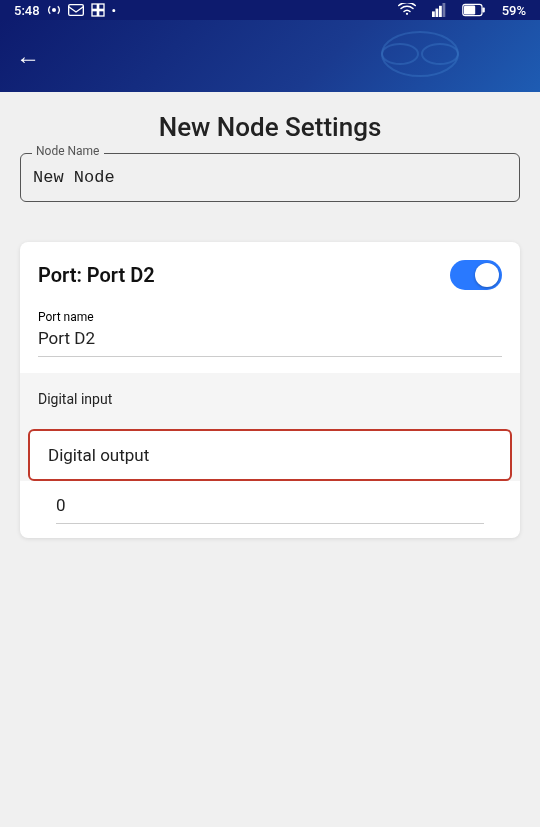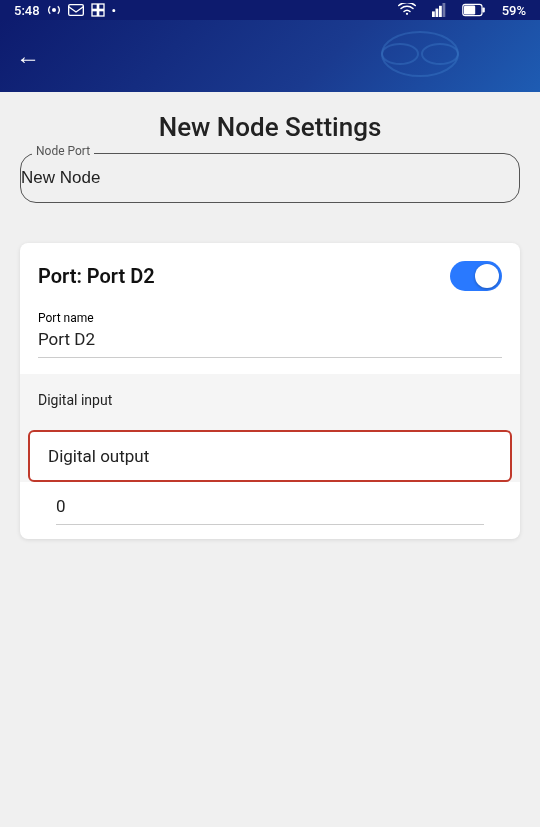--- a/index.html
+++ b/index.html
@@ -86,26 +86,27 @@
       top: -9px;
       left: 12px;
       background: #f0f0f0;
       padding: 0 4px;
       font-size: 12px;
       color: #555;
     }
     .node-name-input {
       width: 100%;
       border: 1.5px solid #555;
-      border-radius: 16px;
-      padding: 14px 0;
+      border-radius: 6px;
+      padding: 14px 12px;
       font-size: 17px;
       color: #222;
       background: transparent;
       outline: none;
+      font-family: Liberation Mono, monospace;
     }
 
     
     .port-card {
       background: white;
       border-radius: 8px;
       padding: 18px 18px 0 18px;
       box-shadow: 0 1px 4px rgba(0,0,0,0.1);
       margin-top: 40px;
     }
@@ -269,21 +270,21 @@
       <ellipse cx="60" cy="25" rx="18" ry="10" stroke="#4a90d9" stroke-width="2" opacity="0.5"></ellipse>
     </svg>
   </div>
 </div>
 
 <div class="main-content">
 
   <h1 class="page-title">New Node Settings</h1>
 
   <div class="node-name-container">
-    <label class="node-name-label">Node Port</label>
+    <label class="node-name-label">Node Name</label>
     <input class="node-name-input" type="text" value="New Node" style="">
   </div>
 
   <div class="port-card">
 
     <div class="port-header">
       <span class="port-title">Port: Port D2</span>
       <div class="toggle-switch">
         <div class="toggle-track"></div>
         <div class="toggle-thumb"></div>

